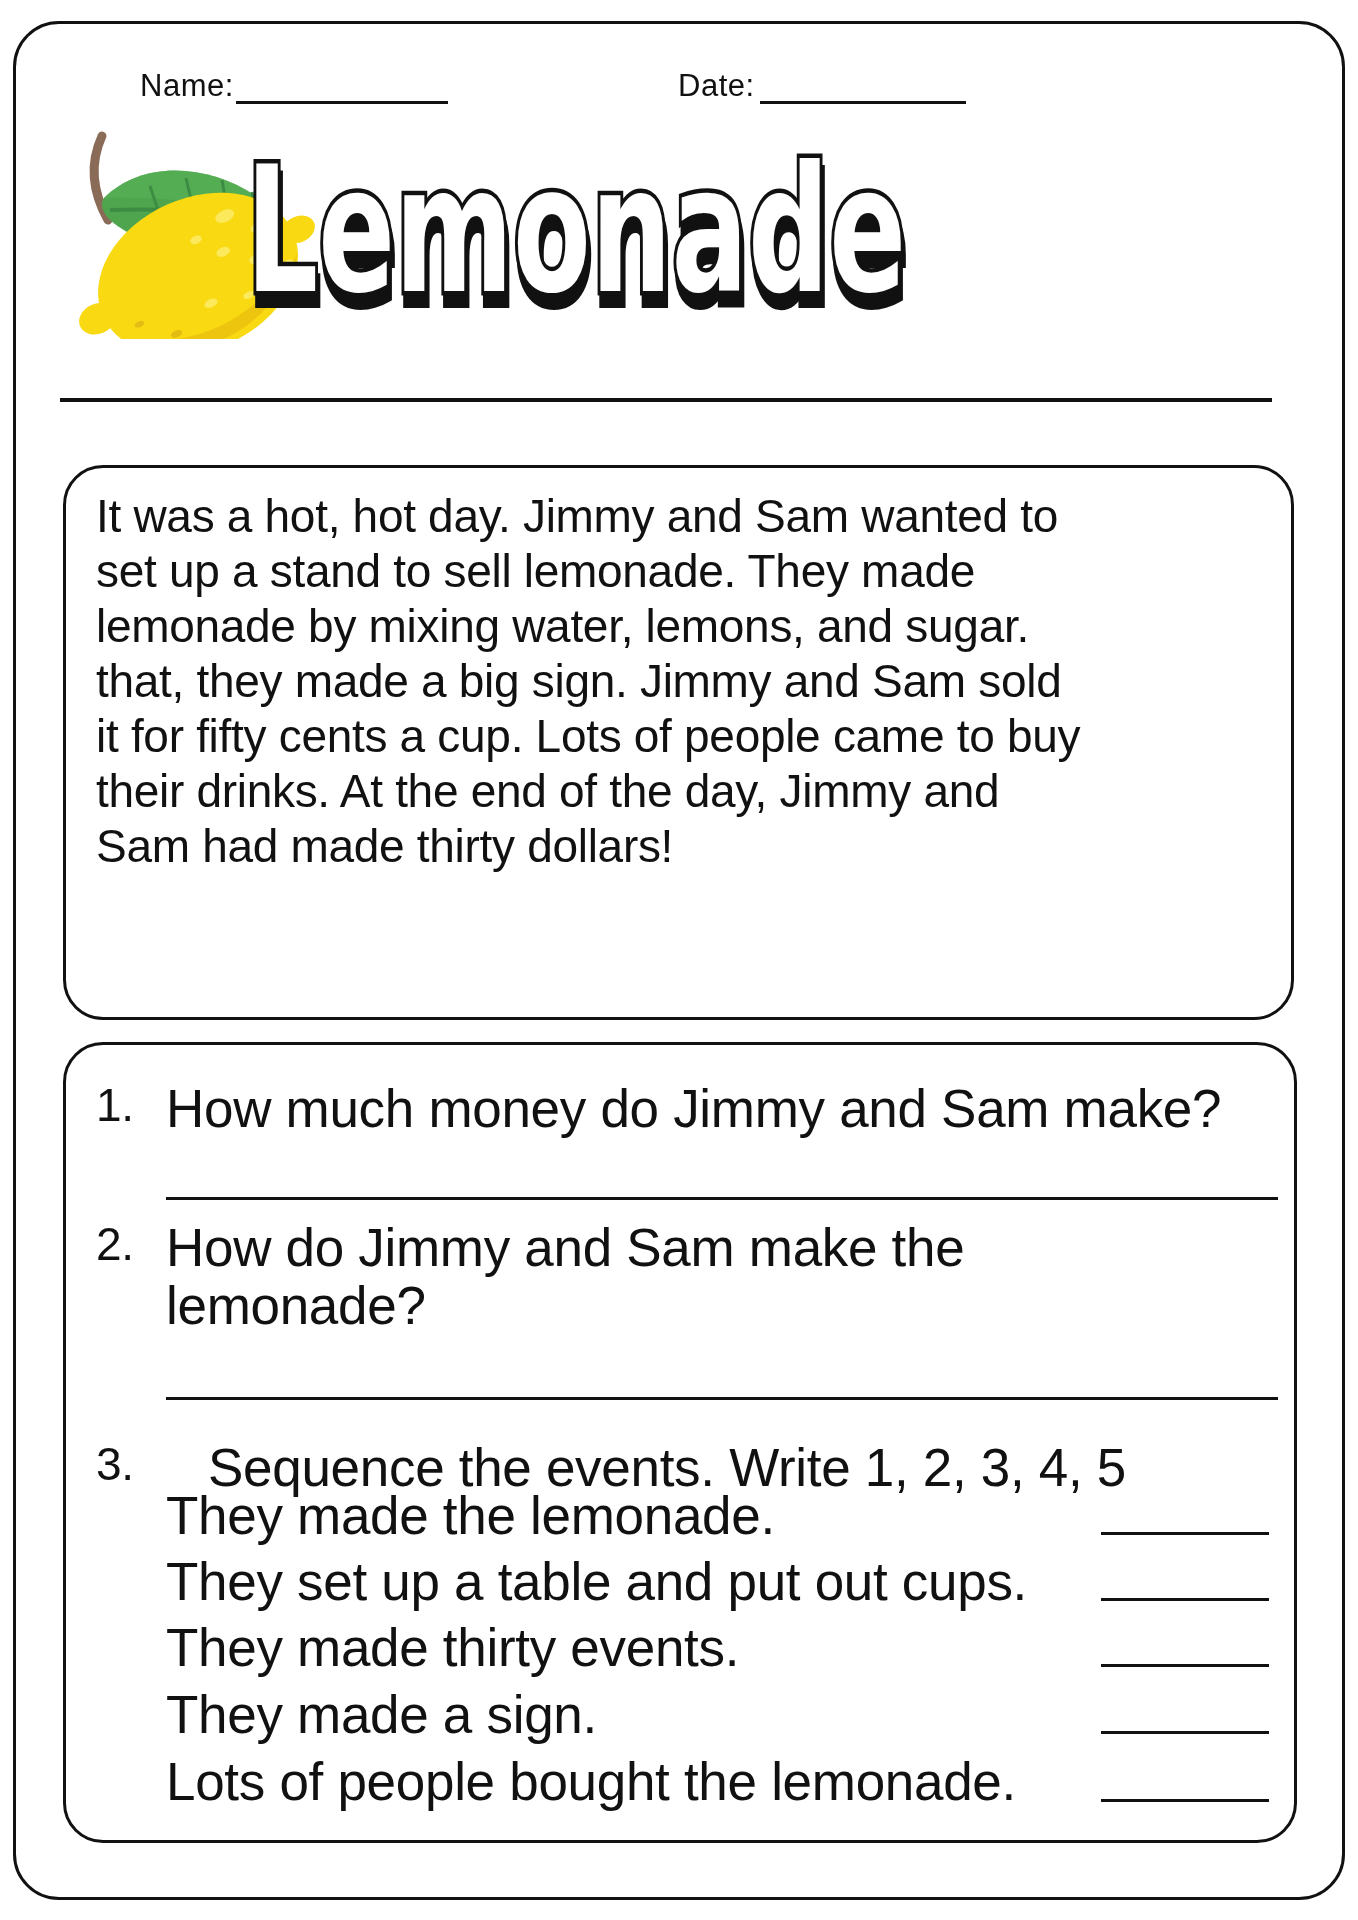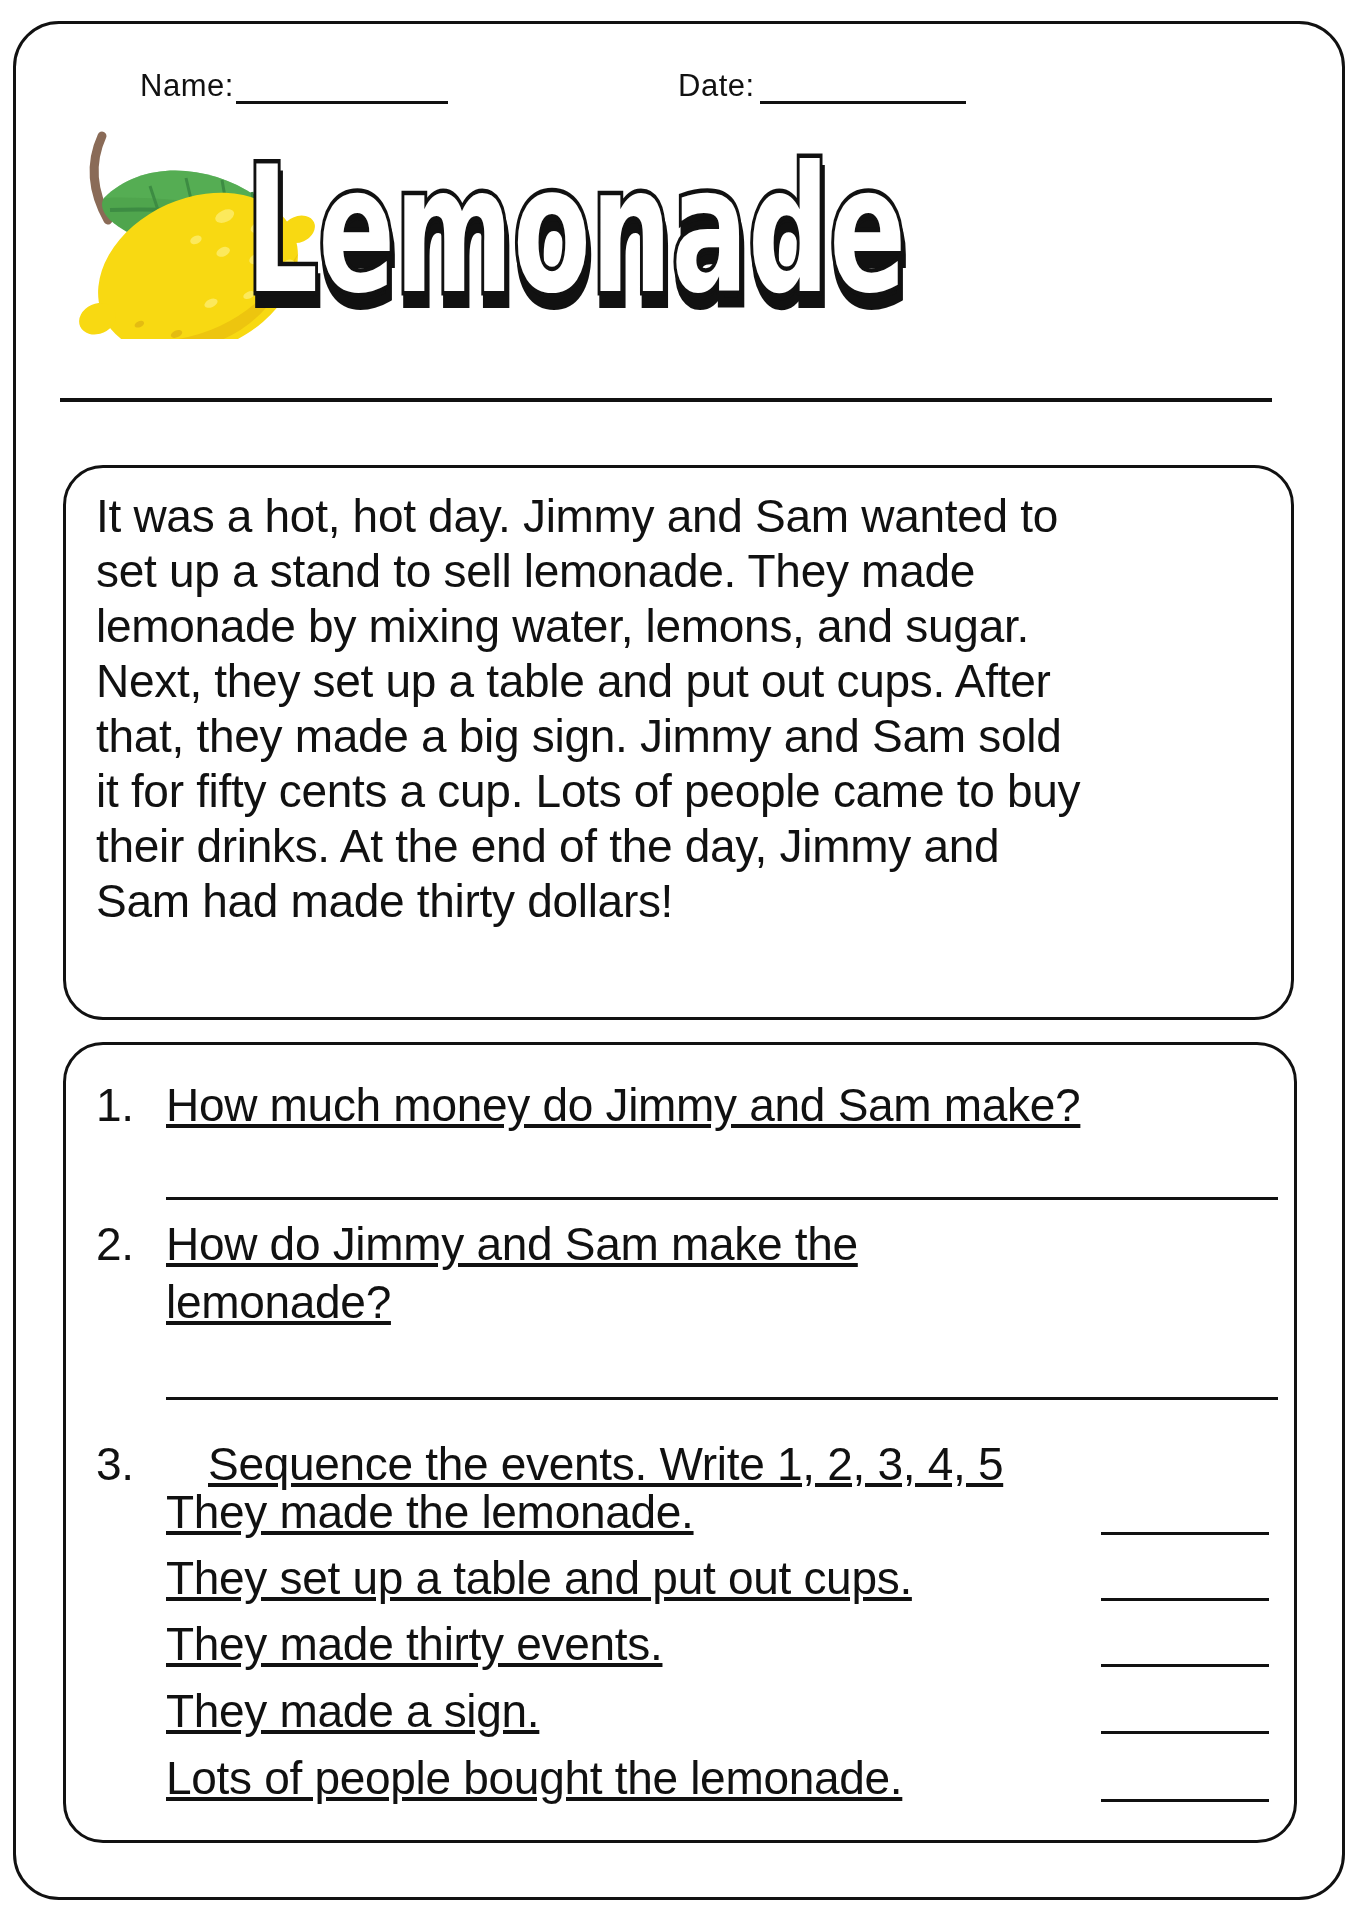--- a/index.html
+++ b/index.html
@@ -30,21 +30,21 @@
     background: #fff;
   }
   .passage-box { left: 63px; top: 437px; width: 1225px; height: 549px; margin-top: 28px; }
   .passage-text { left: 30px; top: 21px; right: 16px; }
   .passage-line {
     font-size: 46px; line-height: 55px; white-space: nowrap; letter-spacing: -0.3px;
   }
 
   .questions-box { left: 63px; top: 1042px; width: 1228px; height: 795px; }
   .q-num  { font-size: 46px; letter-spacing: -0.3px; }
-  .q-text { font-size: 46px; letter-spacing: -0.3px; white-space: nowrap; text-decoration: underline; }
+  .q-text { font-size: 53px; letter-spacing: -0.3px; white-space: nowrap; }
 
   .answer-line { left: 100px; width: 1112px; }
   .seq-blank  { left: 1035px; width: 168px; }
 
   .title-svg text {
     font-family: "DejaVu Sans", sans-serif;
     font-weight: bold;
   }
 </style>
 </head>
@@ -90,21 +90,20 @@
   <text x="8" y="145" font-size="175" fill="#ffffff" stroke="#111" stroke-width="9" paint-order="stroke" textLength="660" lengthAdjust="spacingAndGlyphs">Lemonade</text>
 </svg>
 
 <div class="abs divider"></div>
 
 <div class="abs round-box passage-box">
   <div class="abs passage-text">
     <div class="passage-line">It was a hot, hot day. Jimmy and Sam wanted to</div>
     <div class="passage-line">set up a stand to sell lemonade. They made</div>
     <div class="passage-line">lemonade by mixing water, lemons, and sugar.</div>
-    <div class="passage-line">Next, they set up a table and put out cups. After</div>
     <div class="passage-line">that, they made a big sign. Jimmy and Sam sold</div>
     <div class="passage-line">it for fifty cents a cup. Lots of people came to buy</div>
     <div class="passage-line">their drinks. At the end of the day, Jimmy and</div>
     <div class="passage-line">Sam had made thirty dollars!</div>
   </div>
 </div>
 
 <div class="abs round-box questions-box">
 
   <span class="abs q-num" style="left:30px; top:33px;">1.</span>

